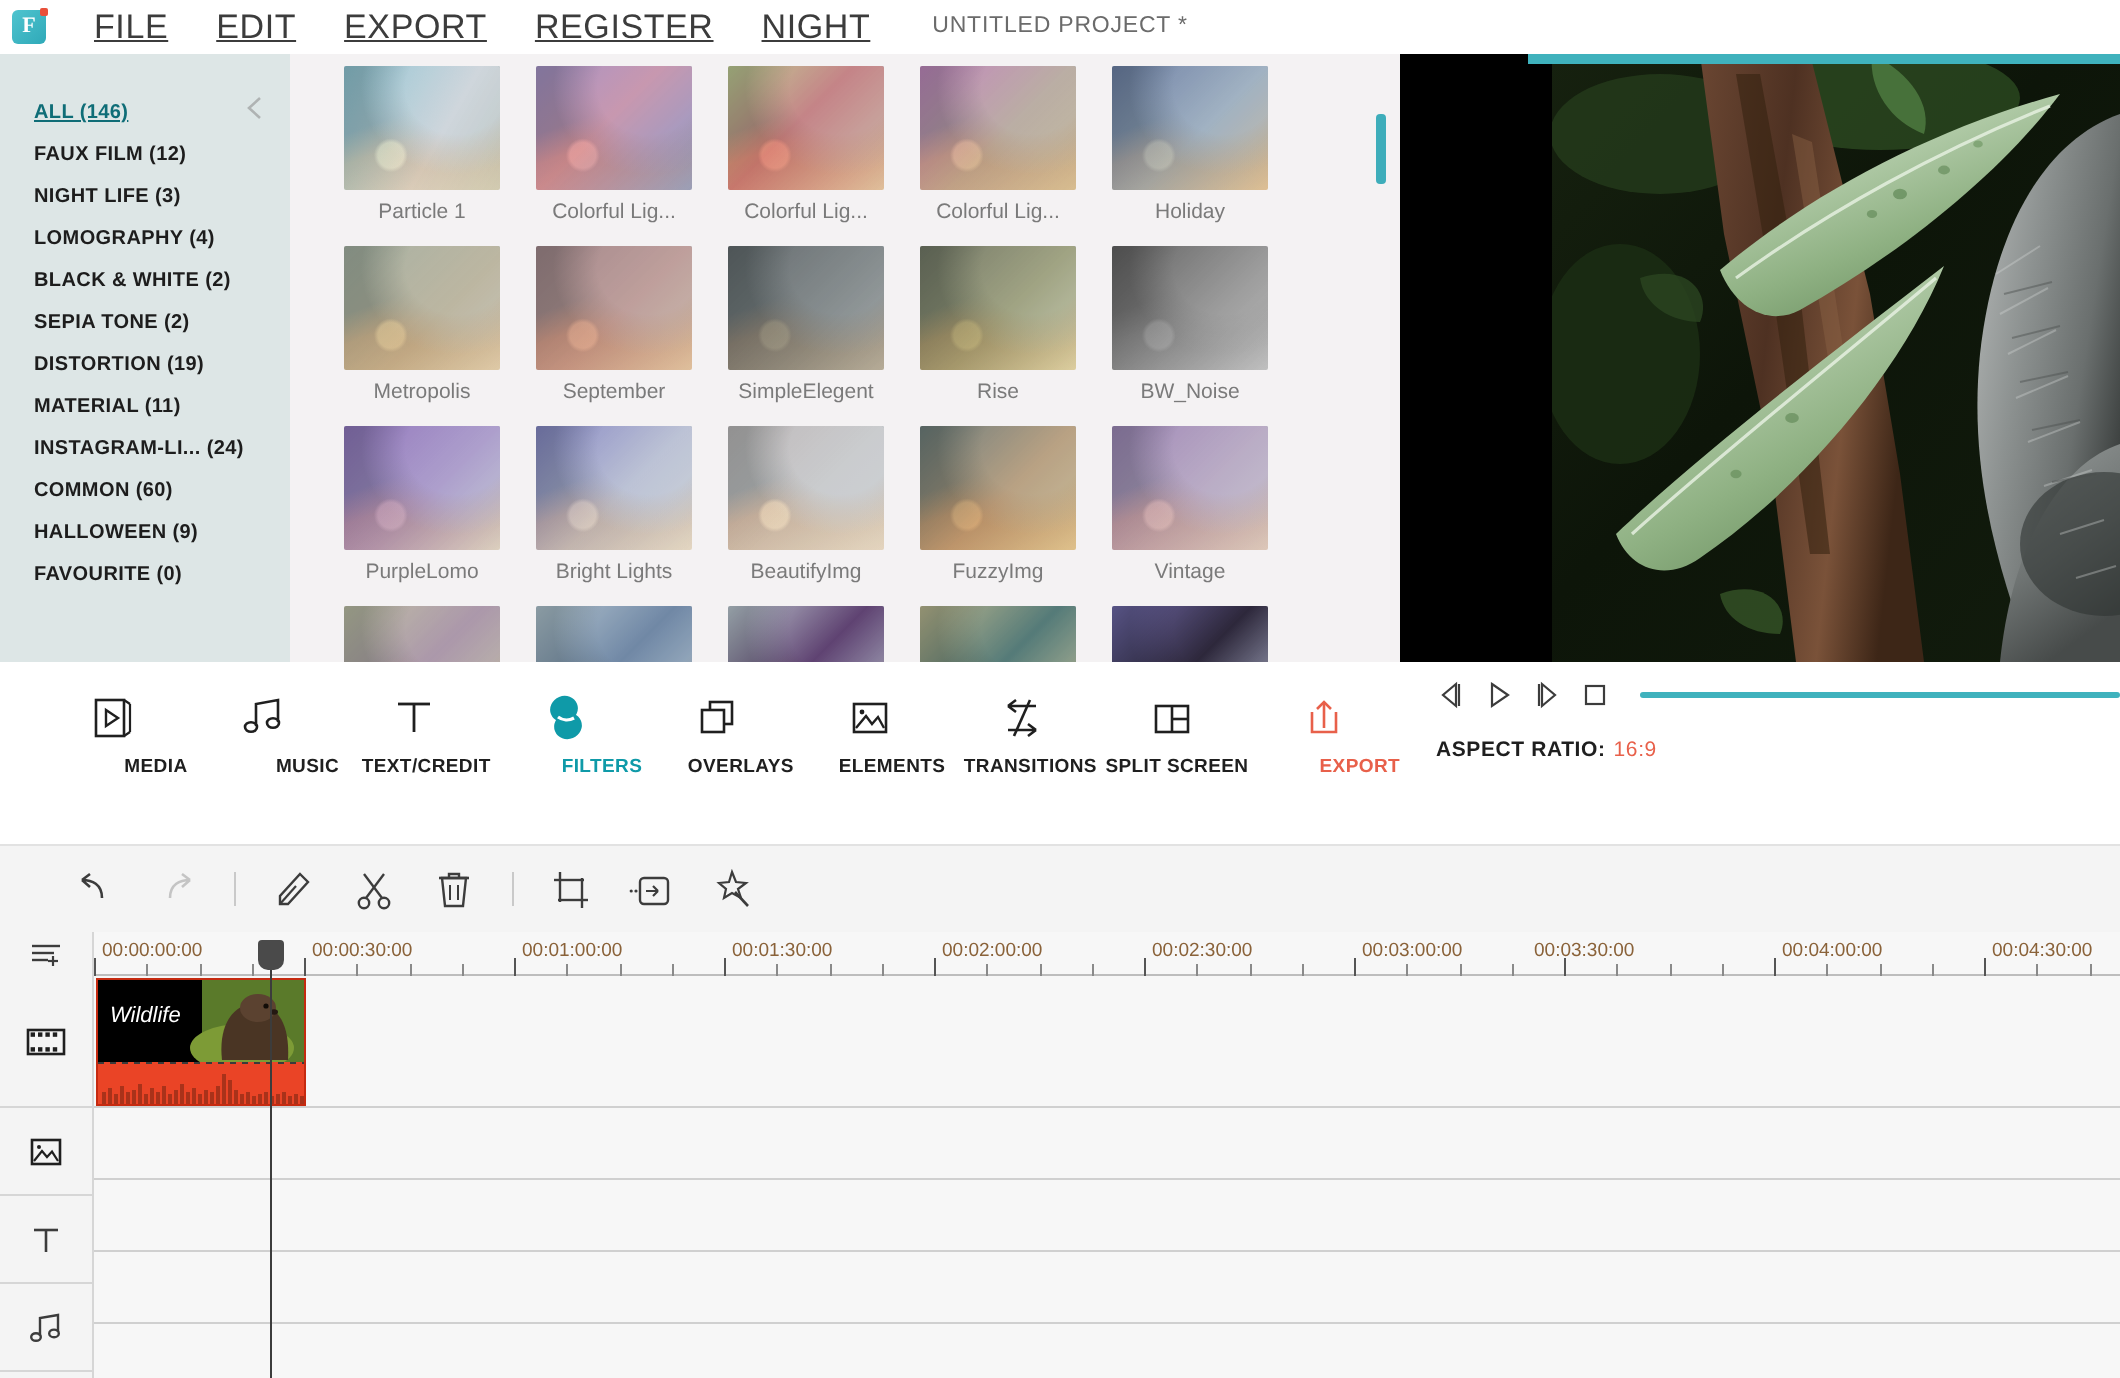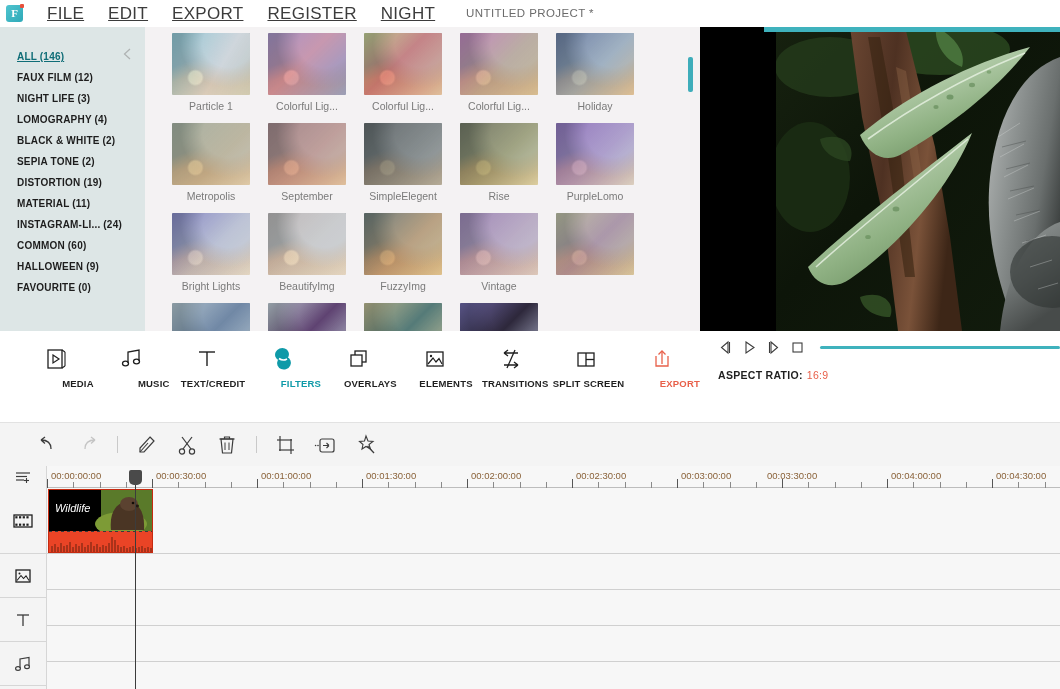--- a/index.html
+++ b/index.html
@@ -275,20 +275,27 @@
               <div class="tint" style="background: linear-gradient(135deg, rgba(55, 60, 60, 0.65), rgba(95, 100, 95, 0.55) 60%, rgba(150, 150, 140, 0.5)); mix-blend-mode: multiply;"></div>
             </div>
             <div class="cap">SimpleElegent</div>
           </div>
           <div class="cell">
             <div class="thumb">
               <div class="base"></div>
               <div class="tint" style="background: linear-gradient(135deg, rgba(70, 70, 30, 0.6), rgba(140, 135, 50, 0.5) 55%, rgba(235, 230, 160, 0.5)); mix-blend-mode: multiply;"></div>
             </div>
             <div class="cap">Rise</div>
+          </div>
+          <div class="cell">
+            <div class="thumb">
+              <div class="base" style="filter: grayscale(1);"></div>
+              <div class="tint" style="background: linear-gradient(135deg, rgba(60, 60, 60, 0.7), rgba(130, 130, 130, 0.55) 60%, rgba(195, 195, 195, 0.5)); mix-blend-mode: multiply;"></div>
+            </div>
+            <div class="cap">BW_Noise</div>
           </div>
           <div class="cell">
             <div class="thumb">
               <div class="base"></div>
               <div class="tint" style="background: linear-gradient(135deg, rgba(120, 50, 190, 0.55), rgba(150, 90, 210, 0.4) 55%, rgba(225, 225, 235, 0.35)); mix-blend-mode: multiply;"></div>
             </div>
             <div class="cap">PurpleLomo</div>
           </div>
           <div class="cell">
             <div class="thumb">

